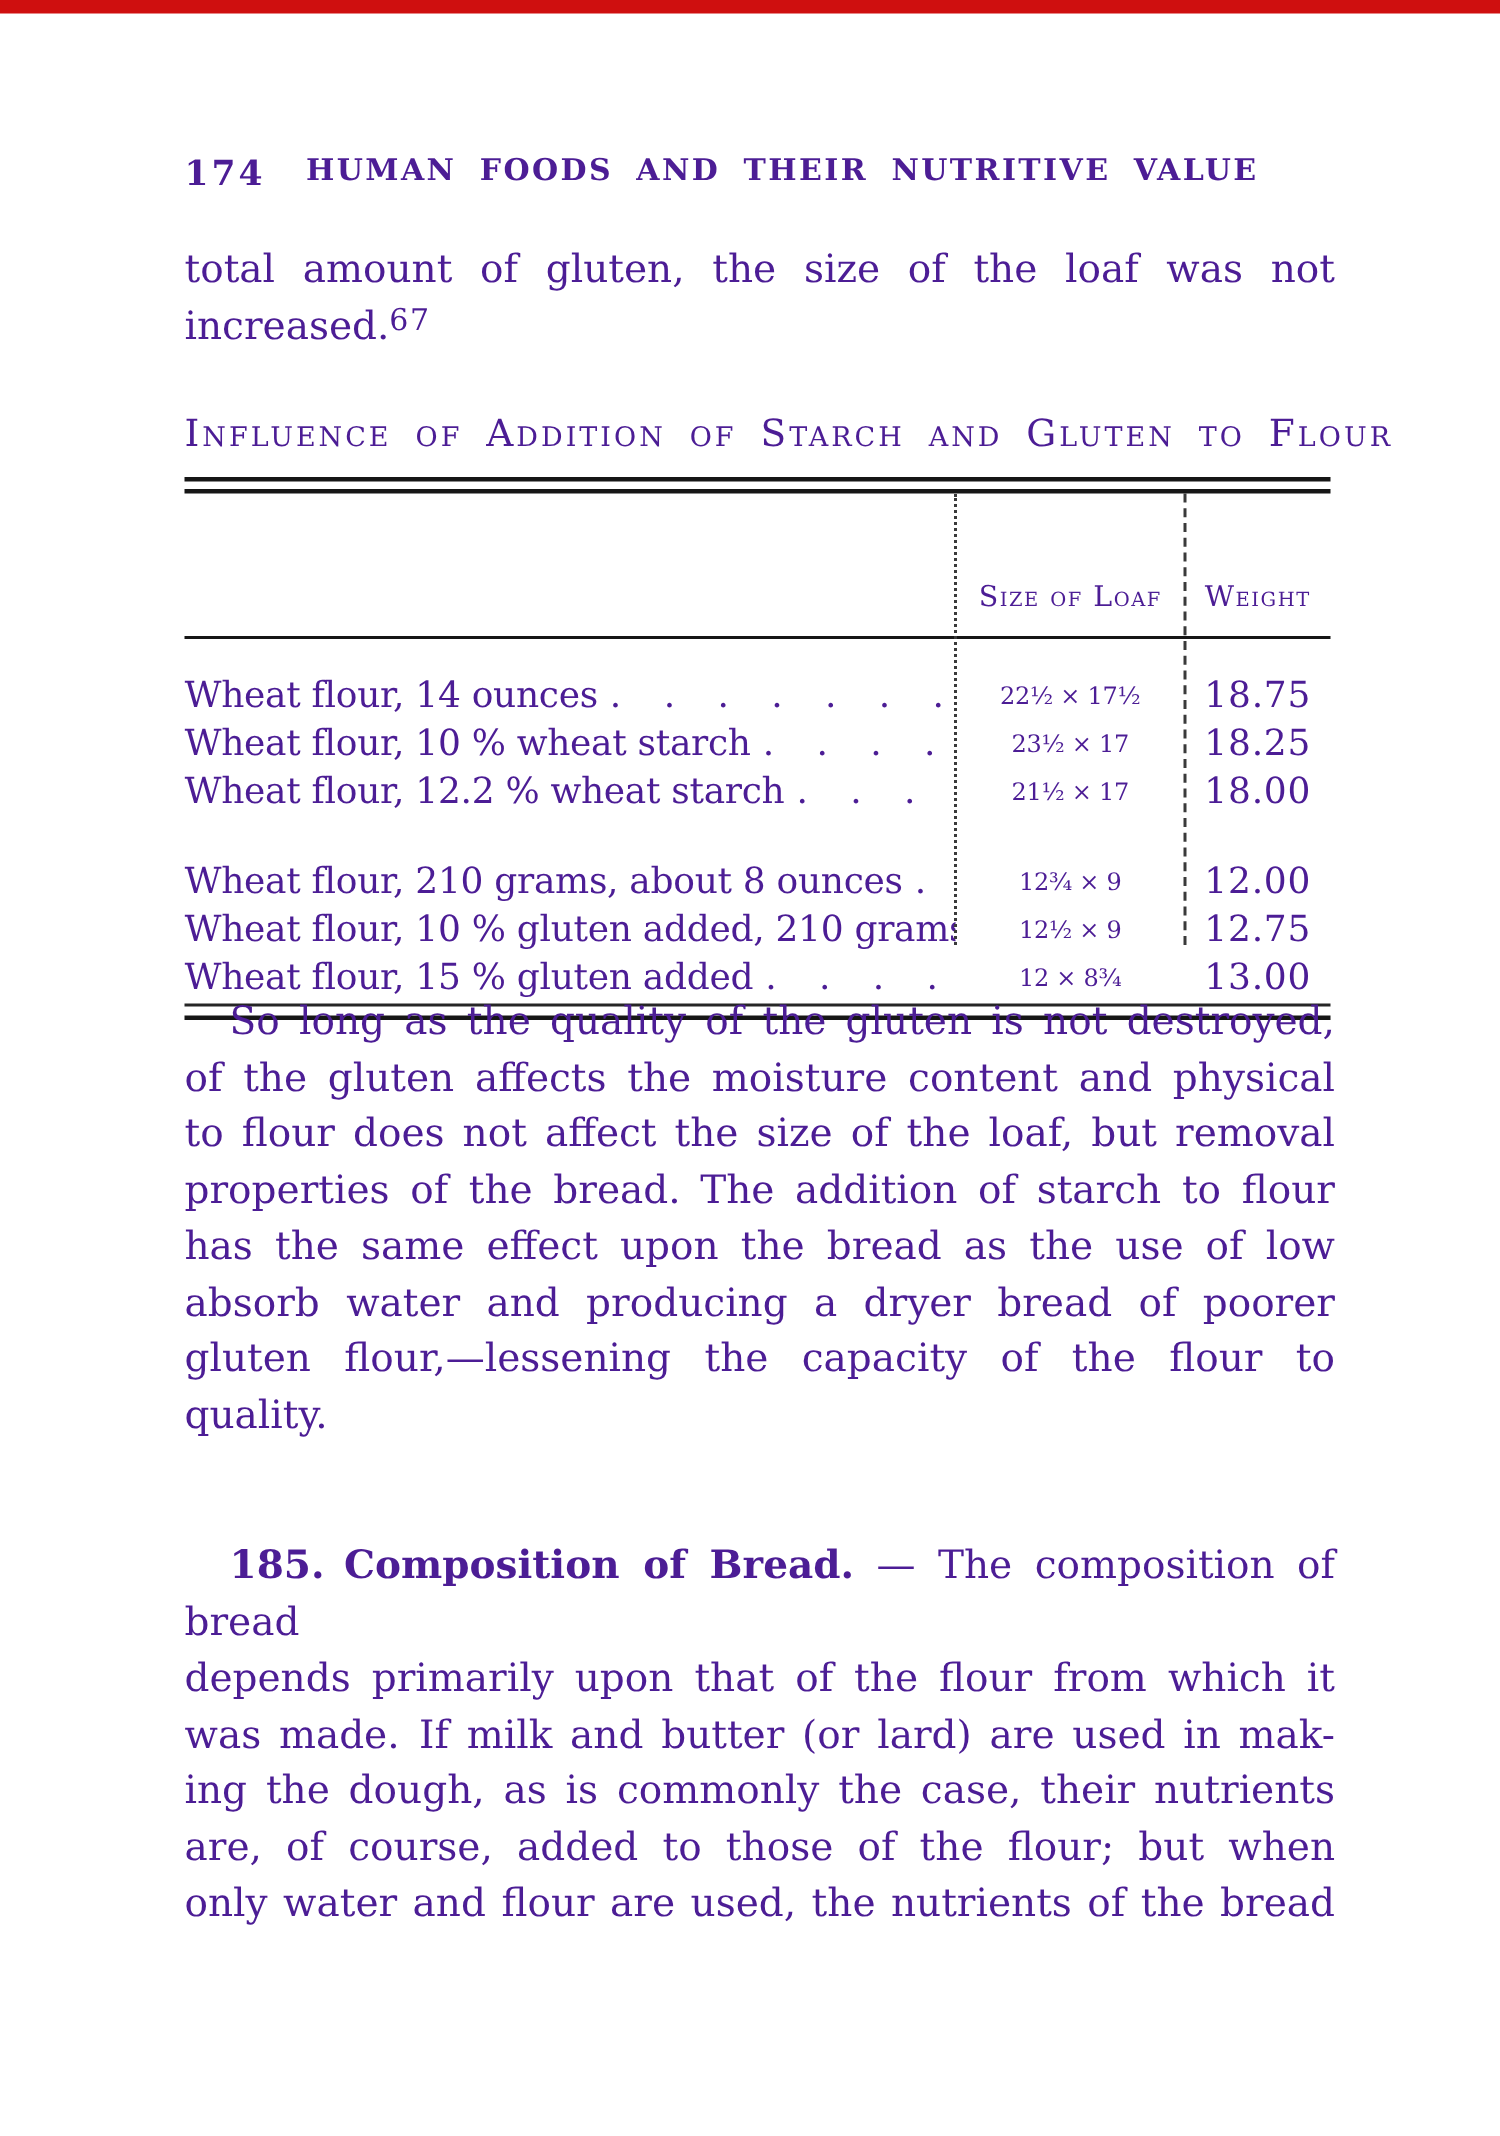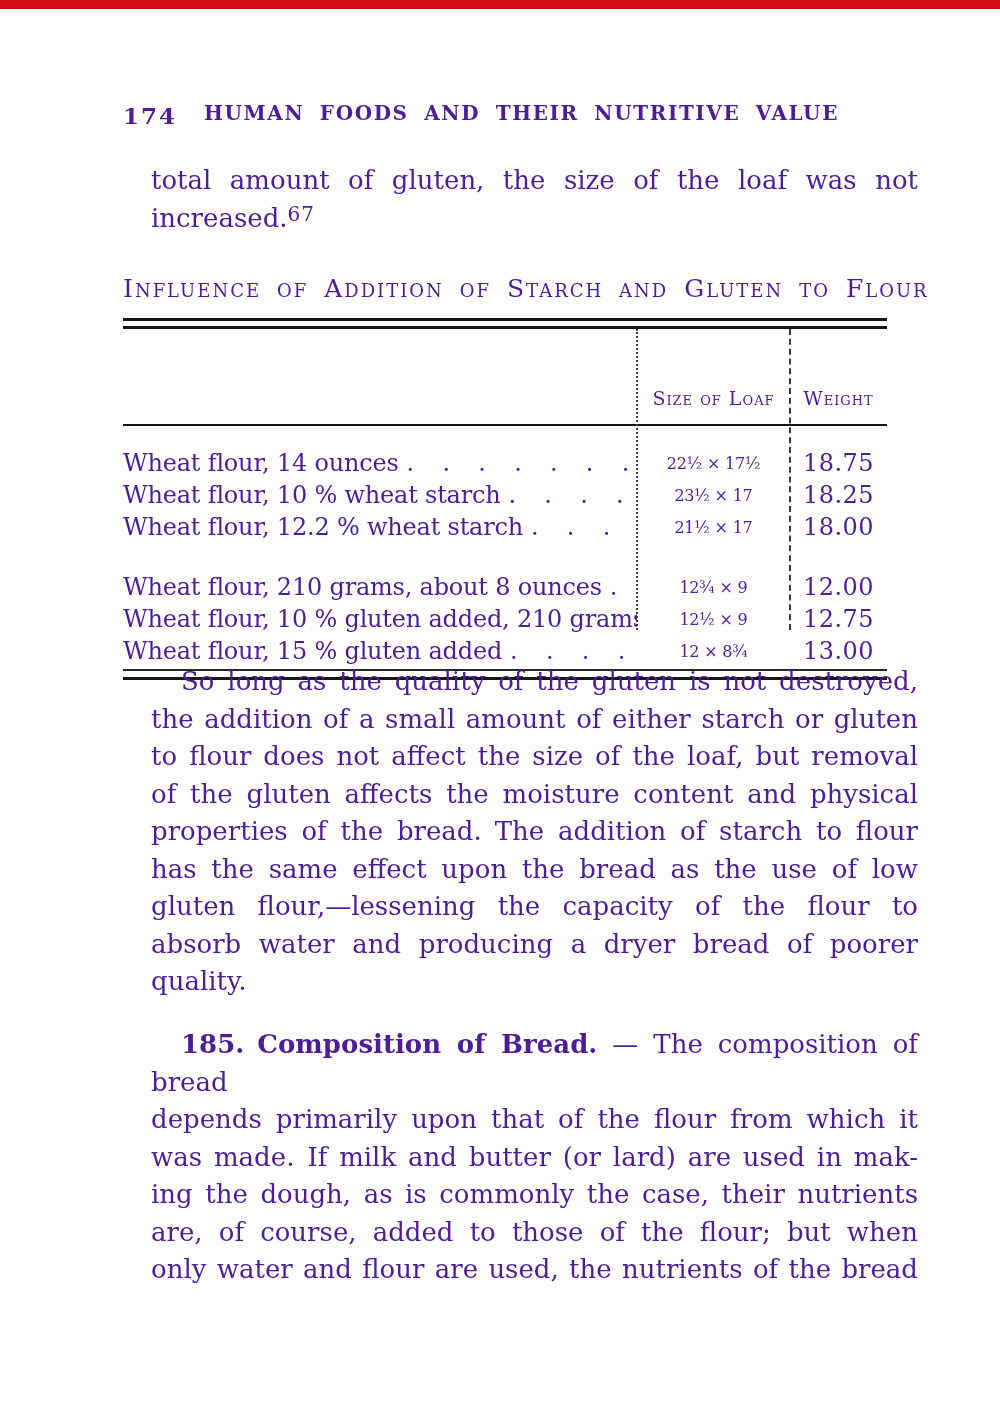--- a/index.html
+++ b/index.html
@@ -9,21 +9,21 @@
   }
   .redbar{position:absolute; top:0; left:0; width:1000px; height:9px; background:#cf0f0f;}
 
   
   .runhead{position:absolute; top:101px; left:123px; width:767px; height:30px;}
   .pagenum{position:absolute; left:0; top:1px; font-weight:700; font-size:23px; letter-spacing:2px;}
   .runtitle{display:block; text-align:center; padding-left:30px; font-weight:700; font-size:20px;
             letter-spacing:1.6px; word-spacing:7px; white-space:nowrap;}
 
   
-  .para{position:absolute; left:123px; width:767px; font-size:26px; line-height:37.5px;margin-left:28px;}
+  .para{position:absolute; left:123px; width:767px; font-size:26px; line-height:37.5px;}
   .para .line{text-align:justify; text-align-last:justify; white-space:normal;}
   .para .line.noj{text-align:left; text-align-last:auto;}
   .para .line.indent{text-indent:30px;}
   sup.fn{font-size:20px; line-height:0; vertical-align:6px; letter-spacing:1px;}
 
   
   .table-title{position:absolute; top:274px; left:123px; width:767px; text-align:center;
     font-variant:small-caps; font-size:25px; letter-spacing:2px; word-spacing:6px; white-space:nowrap;}
 
   
@@ -129,27 +129,26 @@
       </div>
     <div class="botrule-thin"></div>
     <div class="gap6"></div>
     <div class="hr h3"></div>
     <div class="vline v1"></div>
     <div class="vline v2"></div>
   </div>
 
   <div class="para" style="top:663px" id="para-gluten">
       <div class="line indent">So long as the quality of the gluten is not destroyed,</div>
-      <div class="line">the addition of a small amount of either starch or gluten</div>
+      <div class="line">of the gluten affects the moisture content and physical</div>
       <div class="line">to flour does not affect the size of the loaf, but removal</div>
-      <div class="line">of the gluten affects the moisture content and physical</div>
       <div class="line">properties of the bread. The addition of starch to flour</div>
       <div class="line">has the same effect upon the bread as the use of low</div>
+      <div class="line">absorb water and producing a dryer bread of poorer</div>
       <div class="line">gluten flour,—lessening the capacity of the flour to</div>
-      <div class="line">absorb water and producing a dryer bread of poorer</div>
       <div class="line noj">quality.</div>
     </div>
 
   <div class="para" style="top:1026px" id="para-bread">
       <div class="line indent"><b>185. Composition of Bread.</b> — The composition of bread</div>
       <div class="line">depends primarily upon that of the flour from which it</div>
       <div class="line">was made. If milk and butter (or lard) are used in mak-</div>
       <div class="line">ing the dough, as is commonly the case, their nutrients</div>
       <div class="line">are, of course, added to those of the flour; but when</div>
       <div class="line">only water and flour are used, the nutrients of the bread</div>

